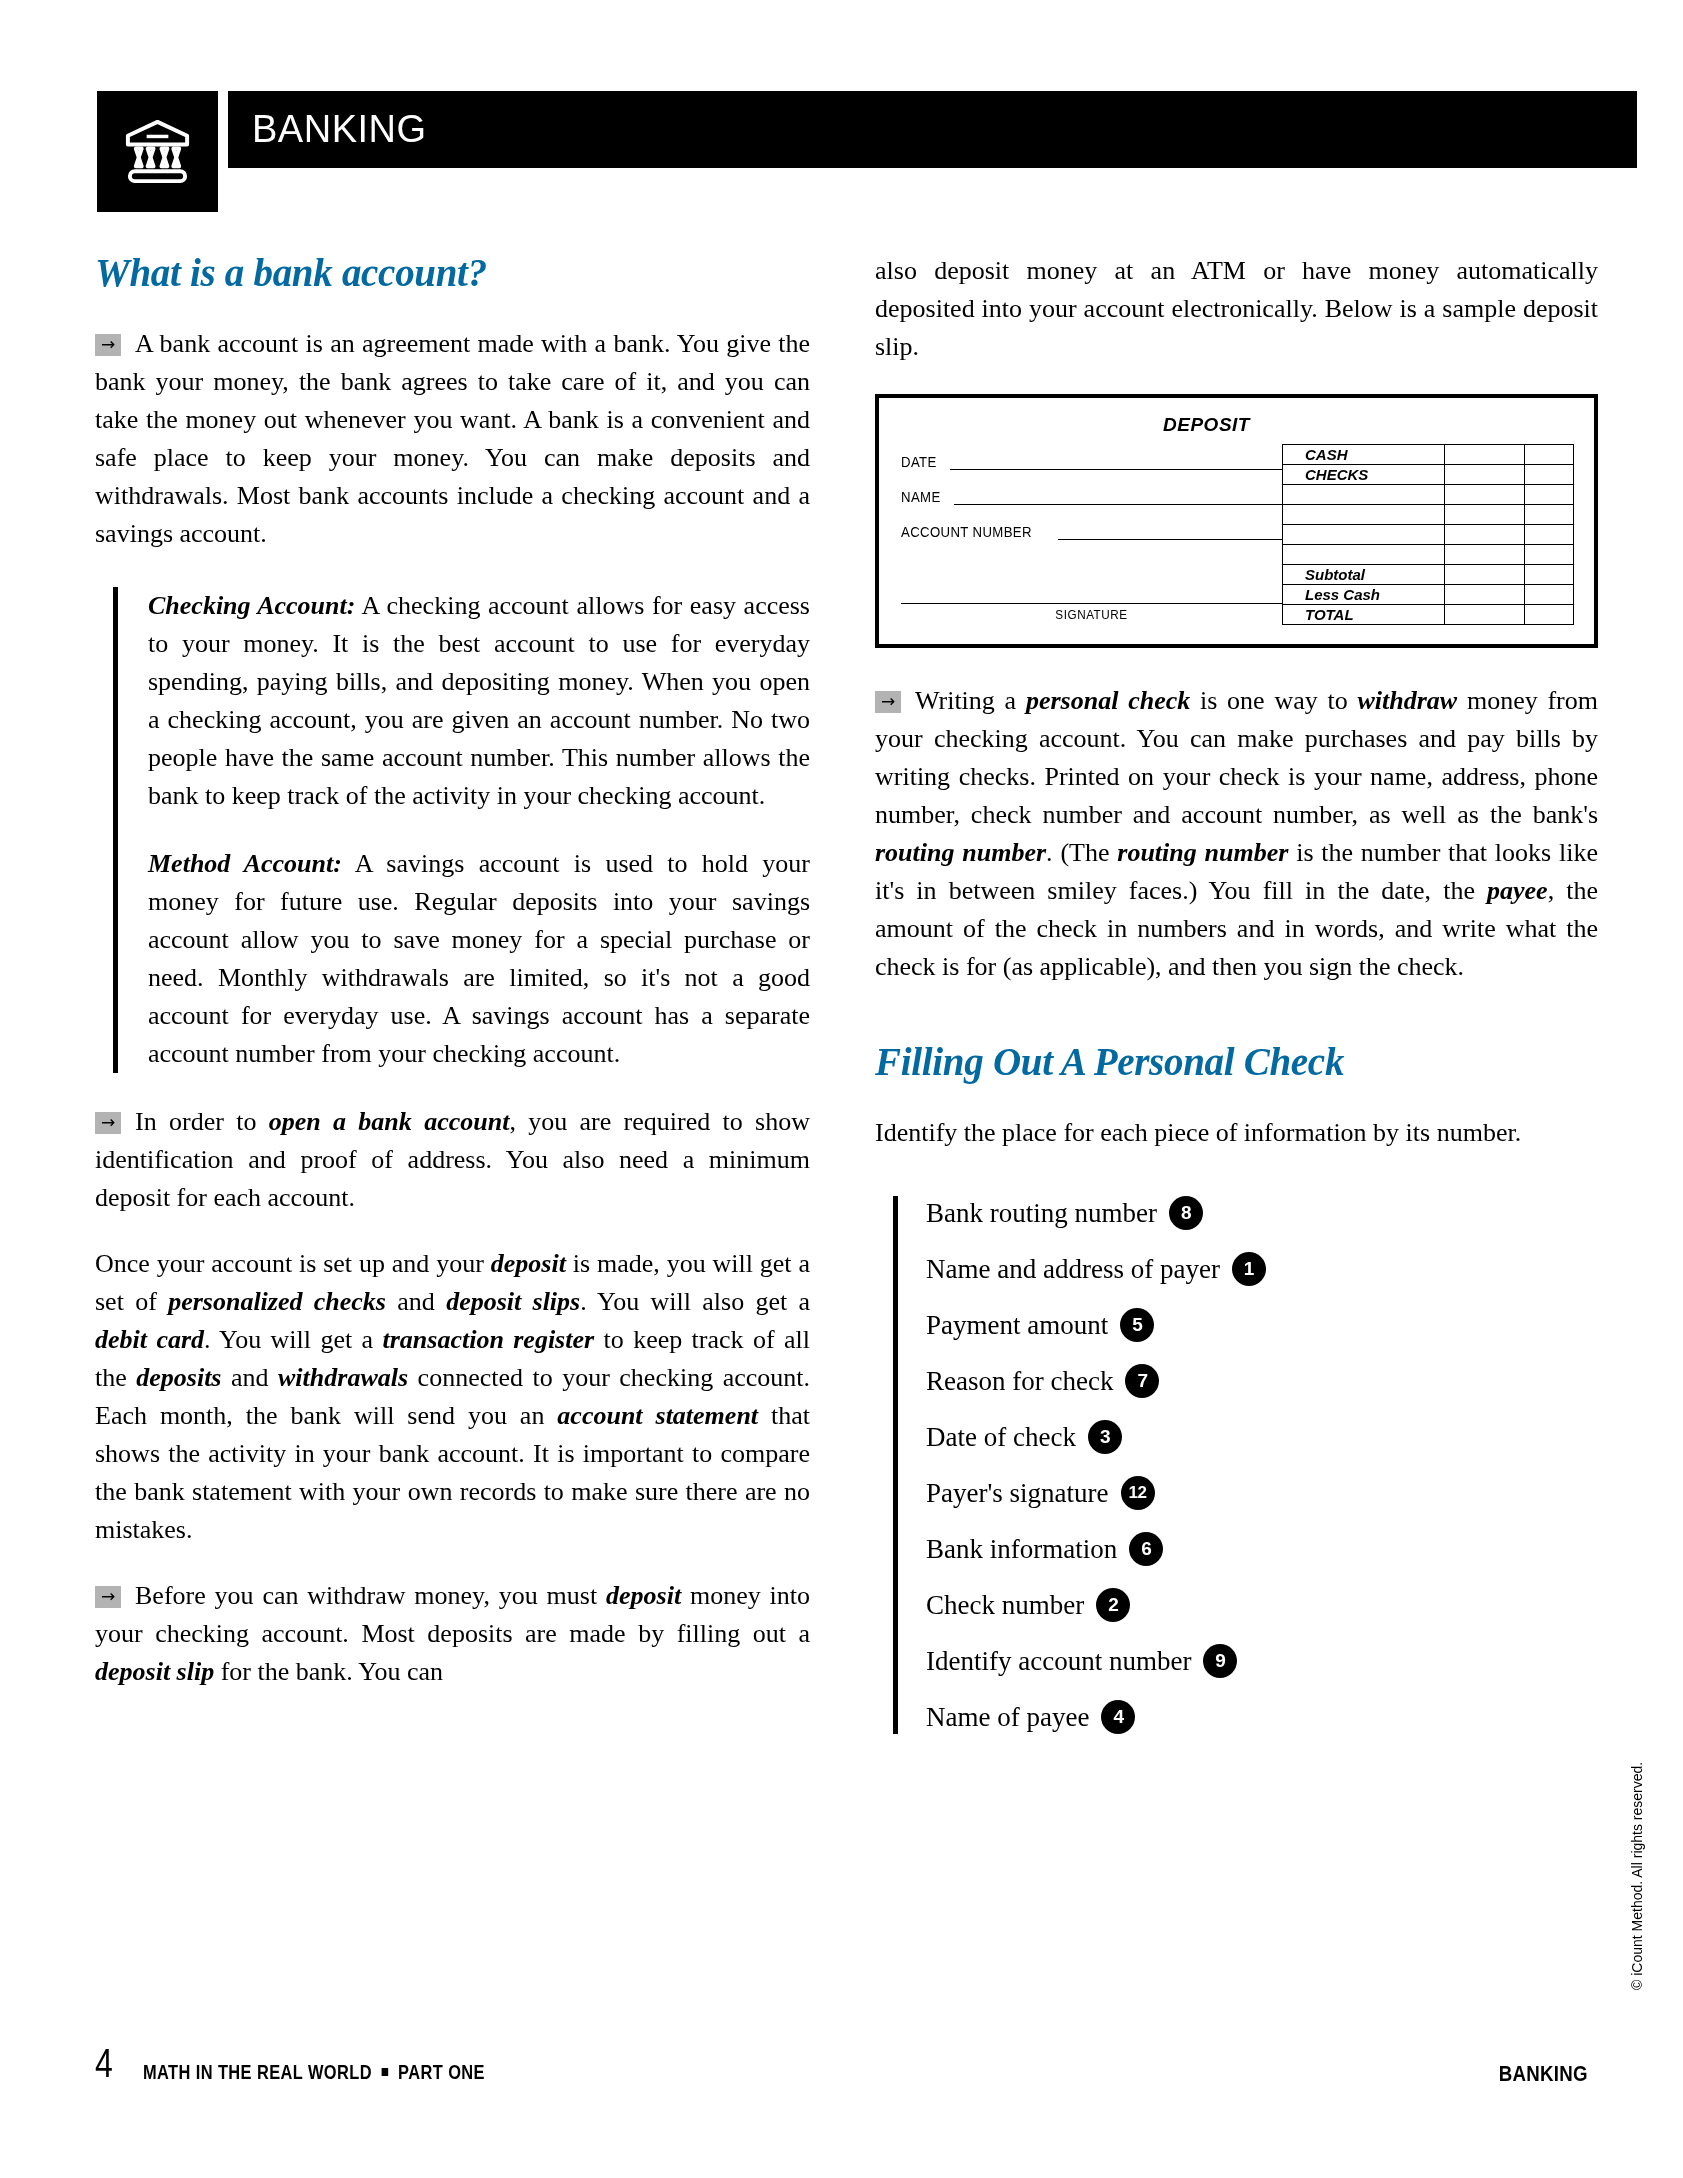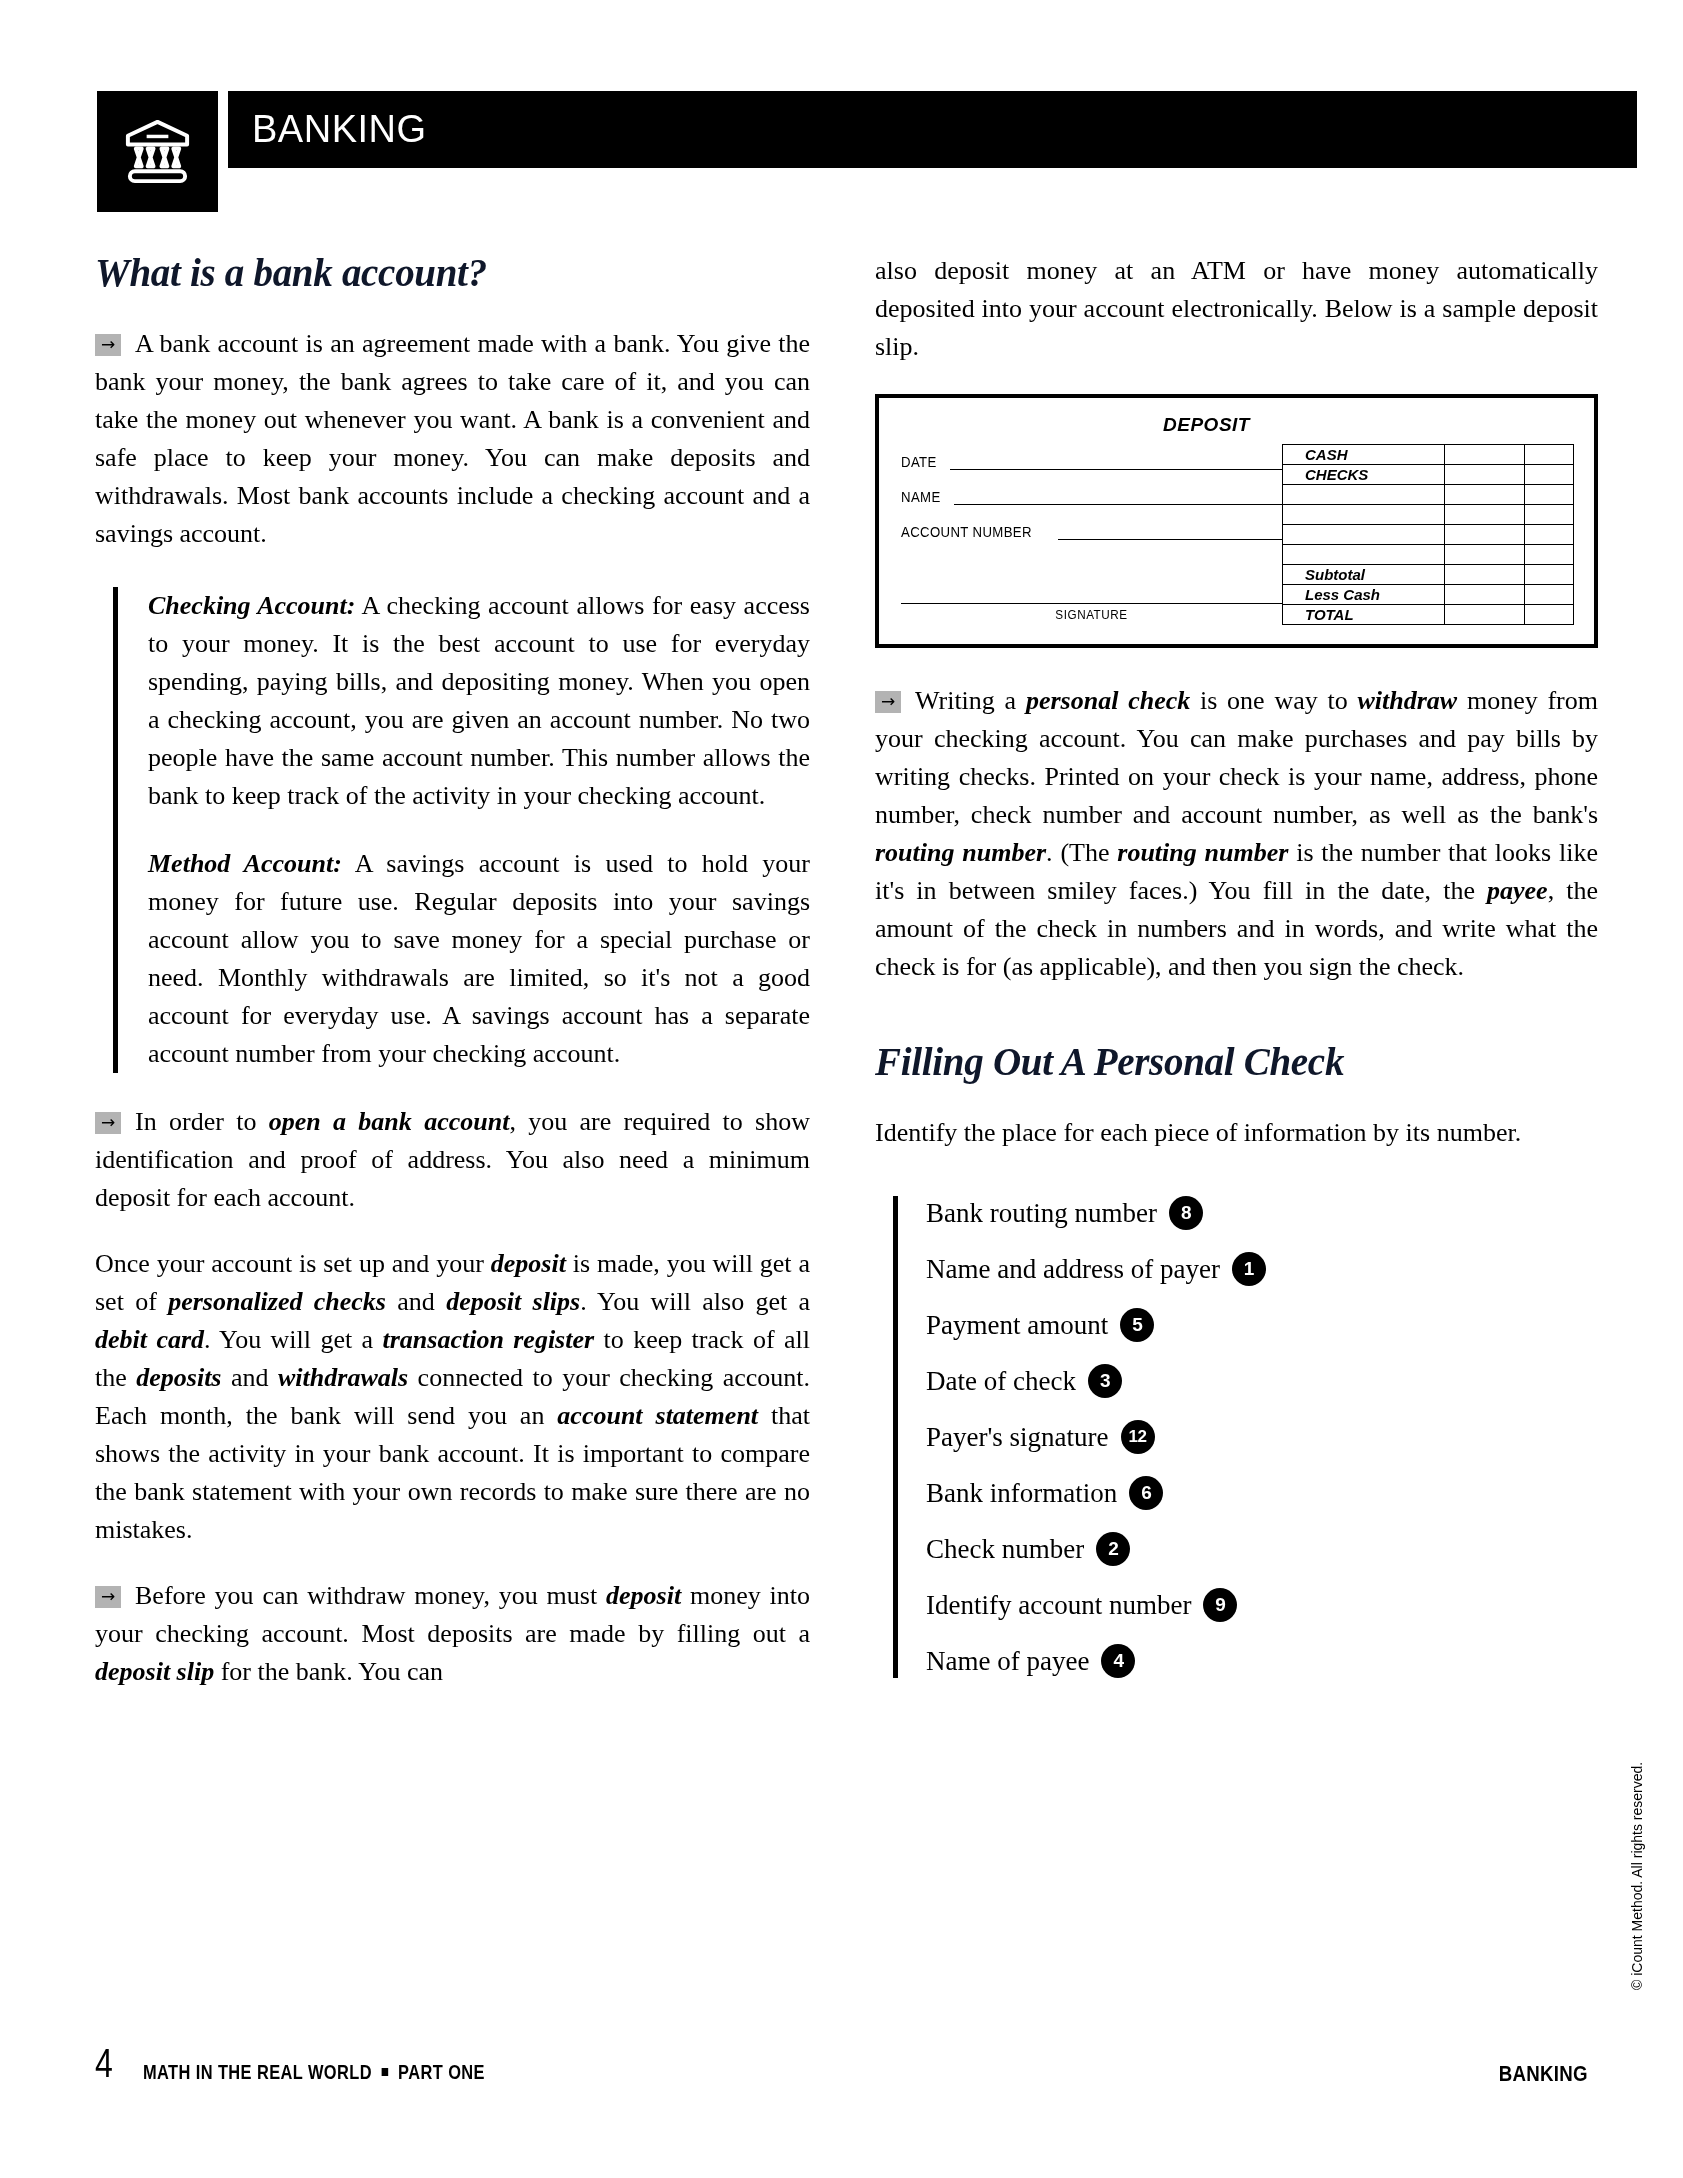--- a/index.html
+++ b/index.html
@@ -58,21 +58,21 @@
   }
   #col-left  { left: 95px;  width: 715px; }
   #col-right { left: 875px; width: 723px; }
 
   h2.sec-head {
     margin: 0 0 30px 0;
     font-family: "Liberation Serif", serif;
     font-style: italic;
     font-weight: bold;
     font-size: 39px;
-    color: #0f172a;
+    color: #0369a1;
     letter-spacing: -0.3px;
     line-height: 1.1;
   }
   h2.sec-head.spaced-top { margin-top: 55px; }
 
   p.body {
     margin: 0 0 28px 0;
     font-size: 26px;
     line-height: 38px;
     text-align: justify;
@@ -405,20 +405,24 @@
       </div>
     <div class="cl-item">
         <span class="cl-label">Name and address of payer</span>
         <span class="cl-num">1</span>
       </div>
     <div class="cl-item">
         <span class="cl-label">Payment amount</span>
         <span class="cl-num">5</span>
       </div>
     <div class="cl-item">
+        <span class="cl-label">Reason for check</span>
+        <span class="cl-num">7</span>
+      </div>
+    <div class="cl-item">
         <span class="cl-label">Date of check</span>
         <span class="cl-num">3</span>
       </div>
     <div class="cl-item">
         <span class="cl-label">Payer's signature</span>
         <span class="cl-num wide">12</span>
       </div>
     <div class="cl-item">
         <span class="cl-label">Bank information</span>
         <span class="cl-num">6</span>

